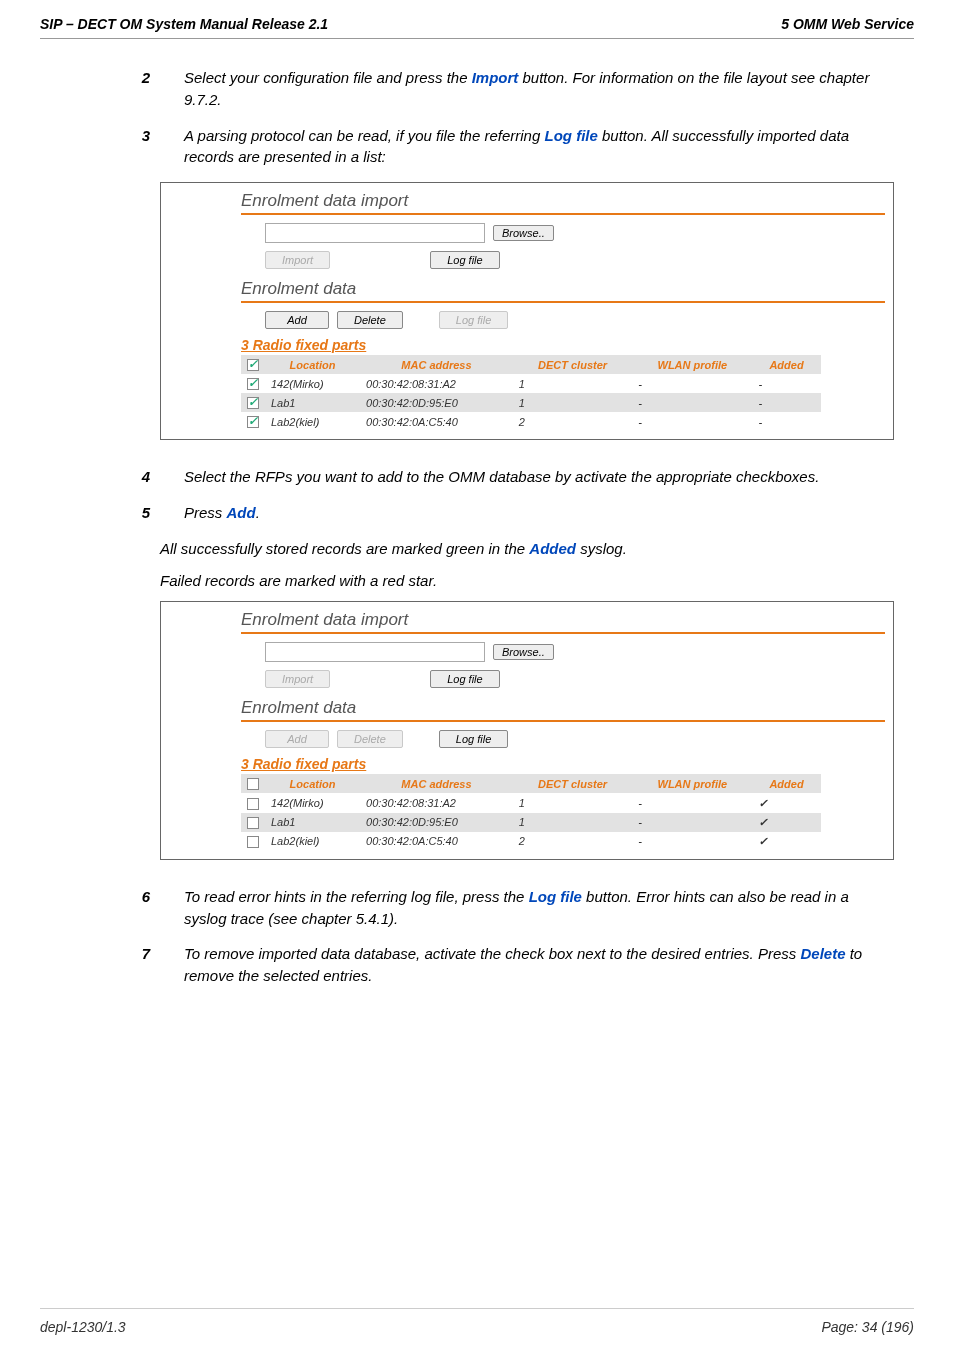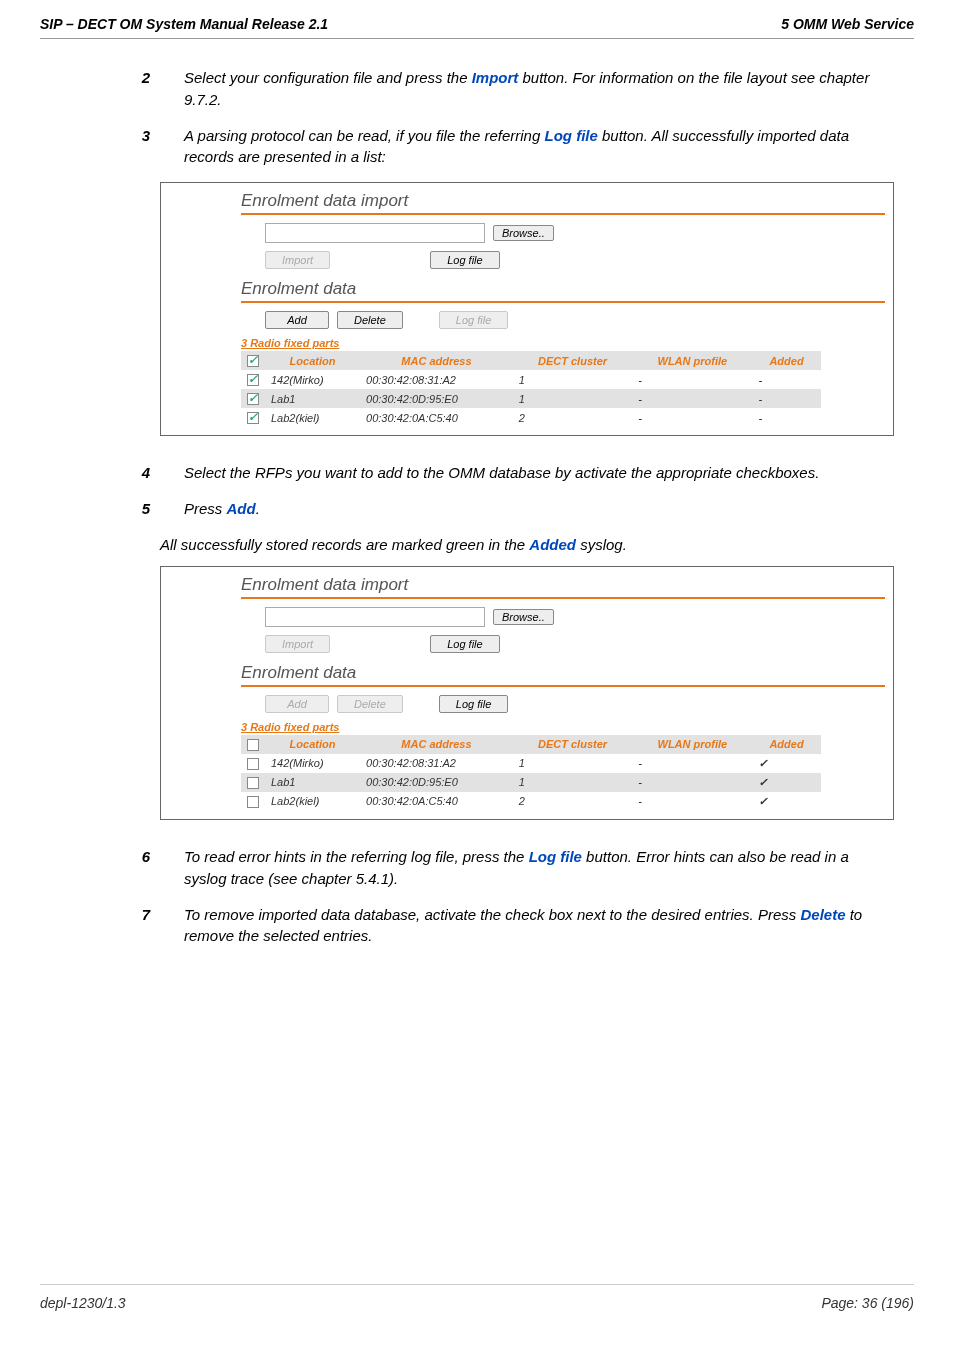--- a/index.html
+++ b/index.html
@@ -41,32 +41,32 @@
     font-family: Verdana, Arial, sans-serif;
     font-size: 11px;
   }
   .section-title { color: #555; border-bottom: 2px solid #E77817; padding-bottom: 2px; margin-bottom: 8px; font-size: 17px; }
   .controls-row { display: flex; align-items: center; gap: 8px; margin-bottom: 8px; margin-left: 24px; }
   .file-input { display: inline-block; width: 220px; height: 20px; border: 1px solid #aaa; background: #fff; }
   .browse-btn { border: 1px solid #888; background: #eee; padding: 1px 8px; font-size: 11px; border-radius: 2px; }
   .btn { border: 1px solid #888; background: #eee; padding: 2px 16px; font-size: 11px; border-radius: 2px; min-width: 64px; text-align: center; }
   .btn-dis { color: #aaa; border-color: #c9c9c9; }
   .btn-en { color: #000; }
-  .subheading { color: #E77817; font-weight: bold; font-size: 11px; text-decoration: underline; margin-top: 6px; margin-bottom: 2px; }
+  .subheading { color: #E77817; font-weight: bold; font-size: 14px; text-decoration: underline; margin-top: 6px; margin-bottom: 2px; }
   table.enrol { border-collapse: collapse; width: 90%; font-size: 11px; }
   table.enrol th { color: #E77817; font-weight: bold; text-align: center; padding: 3px 6px; }
   table.enrol td { padding: 3px 6px; color: #333; }
   table.enrol tr.row-alt { background: #e2e2e2; }
   .cb { width: 12px; height: 12px; border: 1px solid #888; display: inline-block; vertical-align: middle; background: #fff; position: relative; }
   .cb.checked::after { content: "✓"; position: absolute; top: -3px; left: 0; font-size: 12px; color: #2a7; font-weight: bold; }
   .tick { color: #2a7; font-weight: bold; }
 
   .footer-row {
     position: absolute;
-    bottom: 40px;
+    bottom: 16px;
     left: 40px;
     right: 40px;
     display: flex;
     justify-content: space-between;
     font-size: 14px;
     border-top: 1px solid #ccc;
     padding-top: 10px;
     color: #333;
     text-align: center;
   }
@@ -161,20 +161,21 @@
 
     <div class="ol-item">
       <div class="ol-num">5</div>
       <div class="ol-body">
         <span>Press </span><span class="kw">Add</span><span>.</span>
       </div>
     </div>
     <div class="indent">
       <span>All successfully stored records are marked green in the </span><span class="kw">Added</span><span> syslog.</span>
     </div>
+    <div class="indent">Failed records are marked with a red star.</div>
 
     <div class="screenshot-box">
       <div class="section-title">Enrolment data import</div>
       <div class="controls-row">
         <span class="file-input"></span>
         <span class="browse-btn">Browse..</span>
       </div>
       <div class="controls-row">
         <span class="btn btn-dis">Import</span>
         <span style="width:84px"></span>
@@ -237,16 +238,16 @@
       <div class="ol-num">7</div>
       <div class="ol-body">
         <span>To remove imported data database, activate the check box next to the desired entries. Press </span><span class="kw">Delete</span><span> to remove the selected entries.</span>
       </div>
     </div>
 
   </div>
 
   <div class="footer-row">
     <span>depl-1230/1.3</span>
-    <span>Page: 36 (196)</span>
+    <span>Page: 34 (196)</span>
   </div>
 
 </div>
 
 </body></html>

